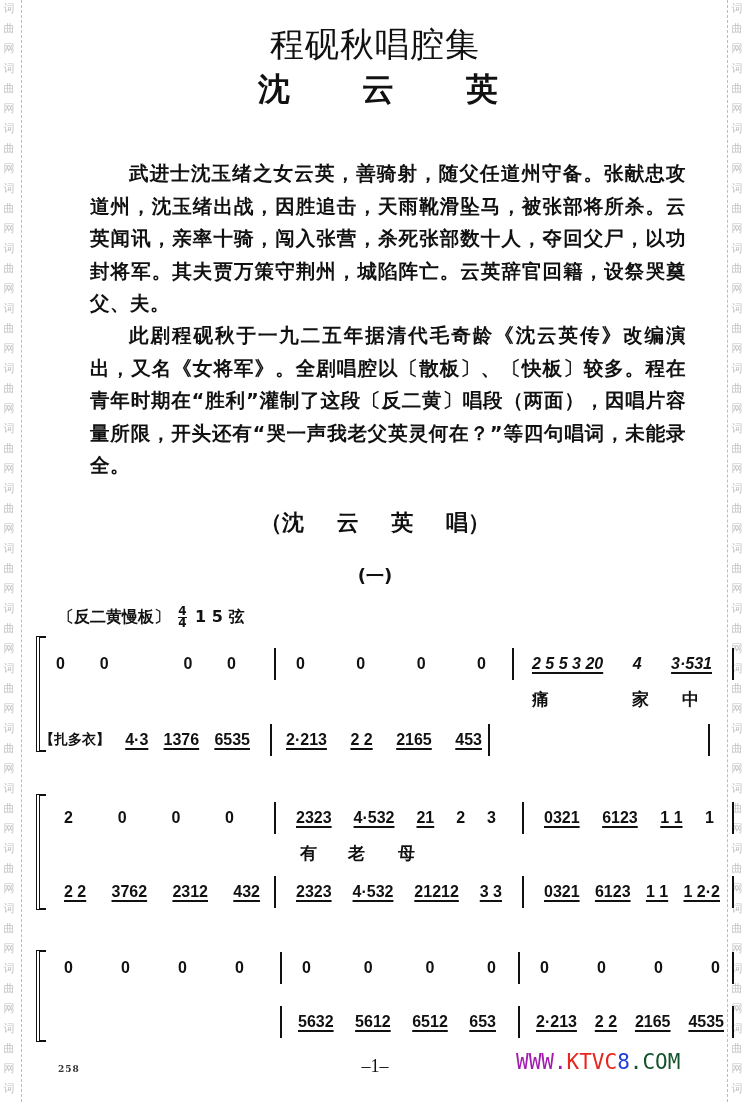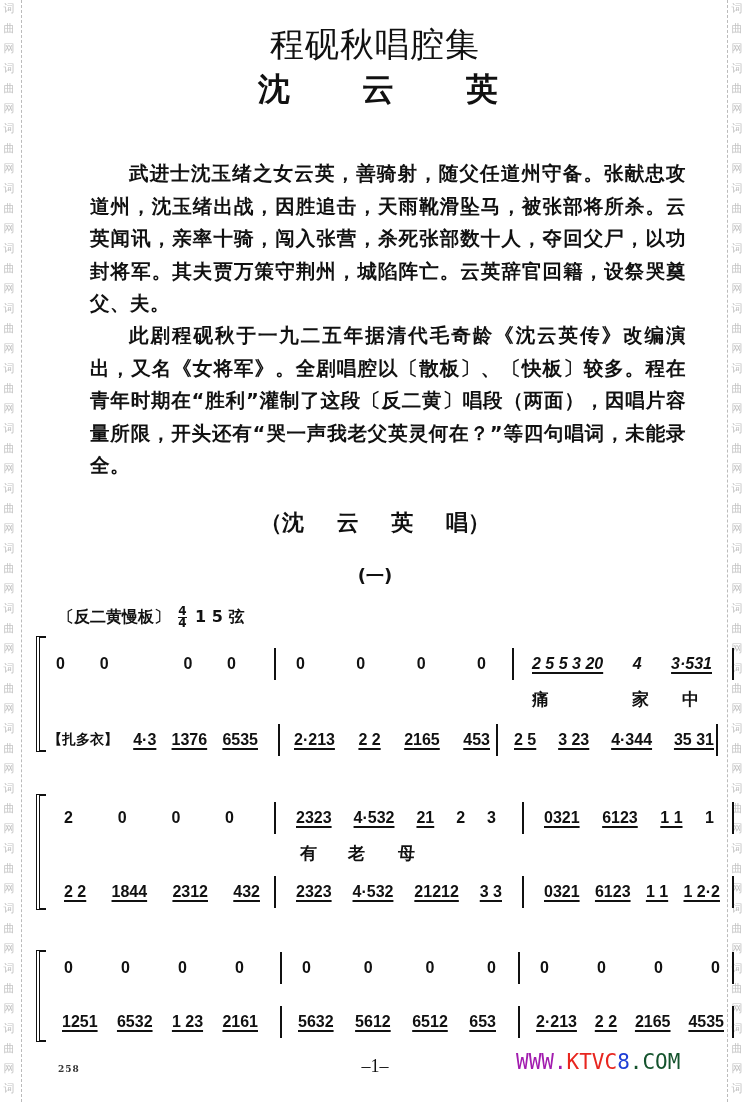--- a/index.html
+++ b/index.html
@@ -215,41 +215,35 @@
       <span class="note">4</span>
       <span class="note ul">3·531</span>
     </div>
     <div class="barline" style="left:676px;"></div>
   </div>
   <div class="lyric-row" style="top:52px;">
     <span class="lyric" style="left:476px;">痛</span>
     <span class="lyric" style="left:576px;">家</span>
     <span class="lyric" style="left:626px;">中</span>
   </div>
-  <div class="row" style="top:90px; left:12px;">
+  <div class="row" style="top:90px; left:4px;">
     <div class="measure" style="left:0; width:210px;">
       <span class="note" style="font-family:'DejaVu Sans',sans-serif;font-size:14px">【扎多衣】</span>
       <span class="note ul">4·3</span>
       <span class="note ul">1376</span>
       <span class="note ul">6535</span>
     </div>
     <div class="barline" style="left:230px;"></div>
     <div class="measure" style="left:246px; width:196px;">
       <span class="note ul">2·213</span>
       <span class="note ul">2 2</span>
       <span class="note ul">2165</span>
       <span class="note ul">453</span>
     </div>
     <div class="barline" style="left:448px;"></div>
-    <div class="measure" style="left:466px; width:200px;">
-      <span class="note ul">2 5</span>
-      <span class="note ul">3 23</span>
-      <span class="note ul">4·344</span>
-      <span class="note ul">35 31</span>
-    </div>
     <div class="barline" style="left:668px;"></div>
   </div>
 </div>
 
 <div class="system" style="top:794px; height:116px;">
   <div class="brace" style="height:112px;"></div>
   <div class="row" style="top:10px;">
     <div class="measure" style="left:8px; width:170px;">
       <span class="note">2</span>
       <span class="note">0</span>
@@ -274,21 +268,21 @@
     <div class="barline" style="left:676px;"></div>
   </div>
   <div class="lyric-row" style="top:48px;">
     <span class="lyric" style="left:244px;">有</span>
     <span class="lyric" style="left:292px;">老</span>
     <span class="lyric" style="left:342px;">母</span>
   </div>
   <div class="row" style="top:84px;">
     <div class="measure" style="left:8px; width:196px;">
       <span class="note ul">2 2</span>
-      <span class="note ul">1844</span>
+      <span class="note ul">3762</span>
       <span class="note ul">2312</span>
       <span class="note ul">432</span>
     </div>
     <div class="barline" style="left:218px;"></div>
     <div class="measure" style="left:240px; width:206px;">
       <span class="note ul">2323</span>
       <span class="note ul">4·532</span>
       <span class="note ul">21212</span>
       <span class="note ul">3 3</span>
     </div>
@@ -322,26 +316,20 @@
     <div class="barline" style="left:462px;"></div>
     <div class="measure" style="left:484px; width:180px;">
       <span class="note">0</span>
       <span class="note">0</span>
       <span class="note">0</span>
       <span class="note">0</span>
     </div>
     <div class="barline" style="left:676px;"></div>
   </div>
   <div class="row" style="top:58px;">
-    <div class="measure" style="left:6px; width:196px;">
-      <span class="note ul">1251</span>
-      <span class="note ul">6532</span>
-      <span class="note ul">1 23</span>
-      <span class="note ul">2161</span>
-    </div>
     <div class="barline" style="left:224px;"></div>
     <div class="measure" style="left:242px; width:198px;">
       <span class="note ul">5632</span>
       <span class="note ul">5612</span>
       <span class="note ul">6512</span>
       <span class="note ul">653</span>
     </div>
     <div class="barline" style="left:462px;"></div>
     <div class="measure" style="left:480px; width:188px;">
       <span class="note ul">2·213</span>

